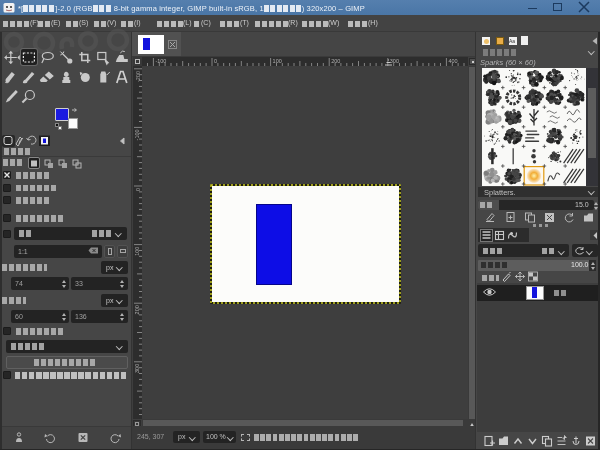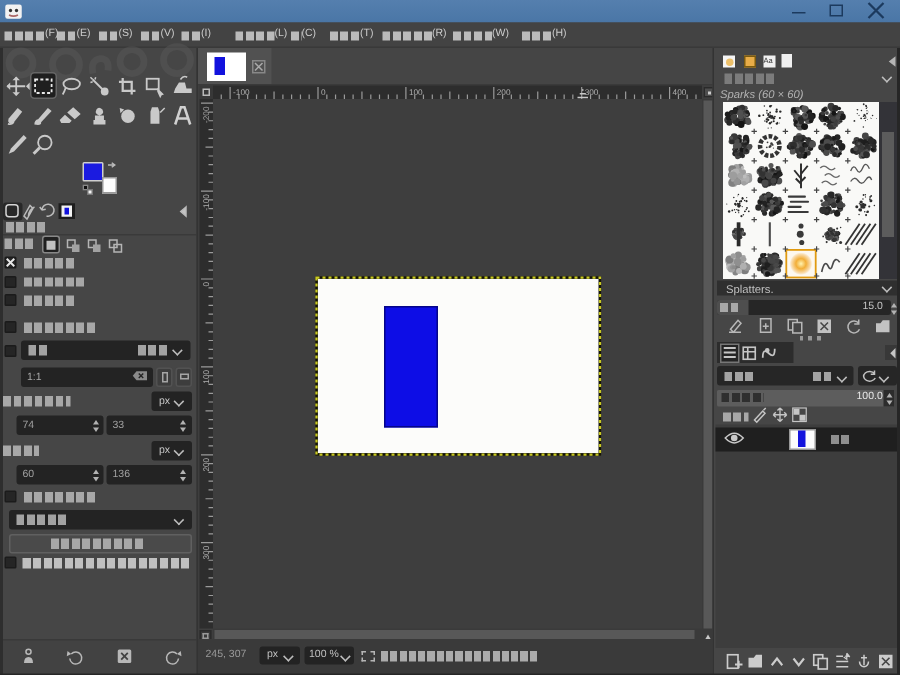--- a/index.html
+++ b/index.html
@@ -42,20 +42,21 @@
 svg{position:absolute;overflow:visible;}
 </style></head><body>
 <div id="win">
   <div class="abs" id="title"></div>
   <svg class="abs" style="left:3px;top:2px" width="12" height="11" viewBox="0 0 12 11">
       <rect x="0.5" y="1" width="11" height="9.5" rx="1.5" fill="#f2f2f2"></rect>
       <circle cx="4" cy="5" r="1.1" fill="#333"></circle>
       <circle cx="8" cy="5" r="1.1" fill="#333"></circle>
       <path d="M3 8 Q6 9.5 9 8" stroke="#a66" stroke-width="1" fill="none"></path>
     </svg>
+  <div class="abs" id="titletext">*[<span class="wt" style="width:32px"></span>]-2.0 (RGB<span class="wt" style="width:19px"></span> 8-bit gamma integer, GIMP built-in sRGB, 1<span class="wt" style="width:38px"></span>) 320x200 – GIMP</div>
   <div class="abs" style="left:528px;top:7.5px;width:9px;height:1.5px;background:#1c3a5e"></div>
   <div class="abs" style="left:553px;top:3px;width:9px;height:8px;border:1.5px solid #1c3a5e"></div>
   <svg class="abs" style="left:579px;top:2px" width="10" height="10">
       <path d="M0 0 L10 10 M10 0 L0 10" stroke="#1c3a5e" stroke-width="1.5"></path>
     </svg>
 
   <div class="abs" id="menu"></div>
   <div class="abs" id="menuitems" style="left:0;top:20px;height:8px;width:600px">
     <div class="abs jtb" style="left:3px;top:0.5px;width:27px"></div>
       <span class="abs lt" style="left:30px;top:-1px;font-size:7px">(F)</span>

